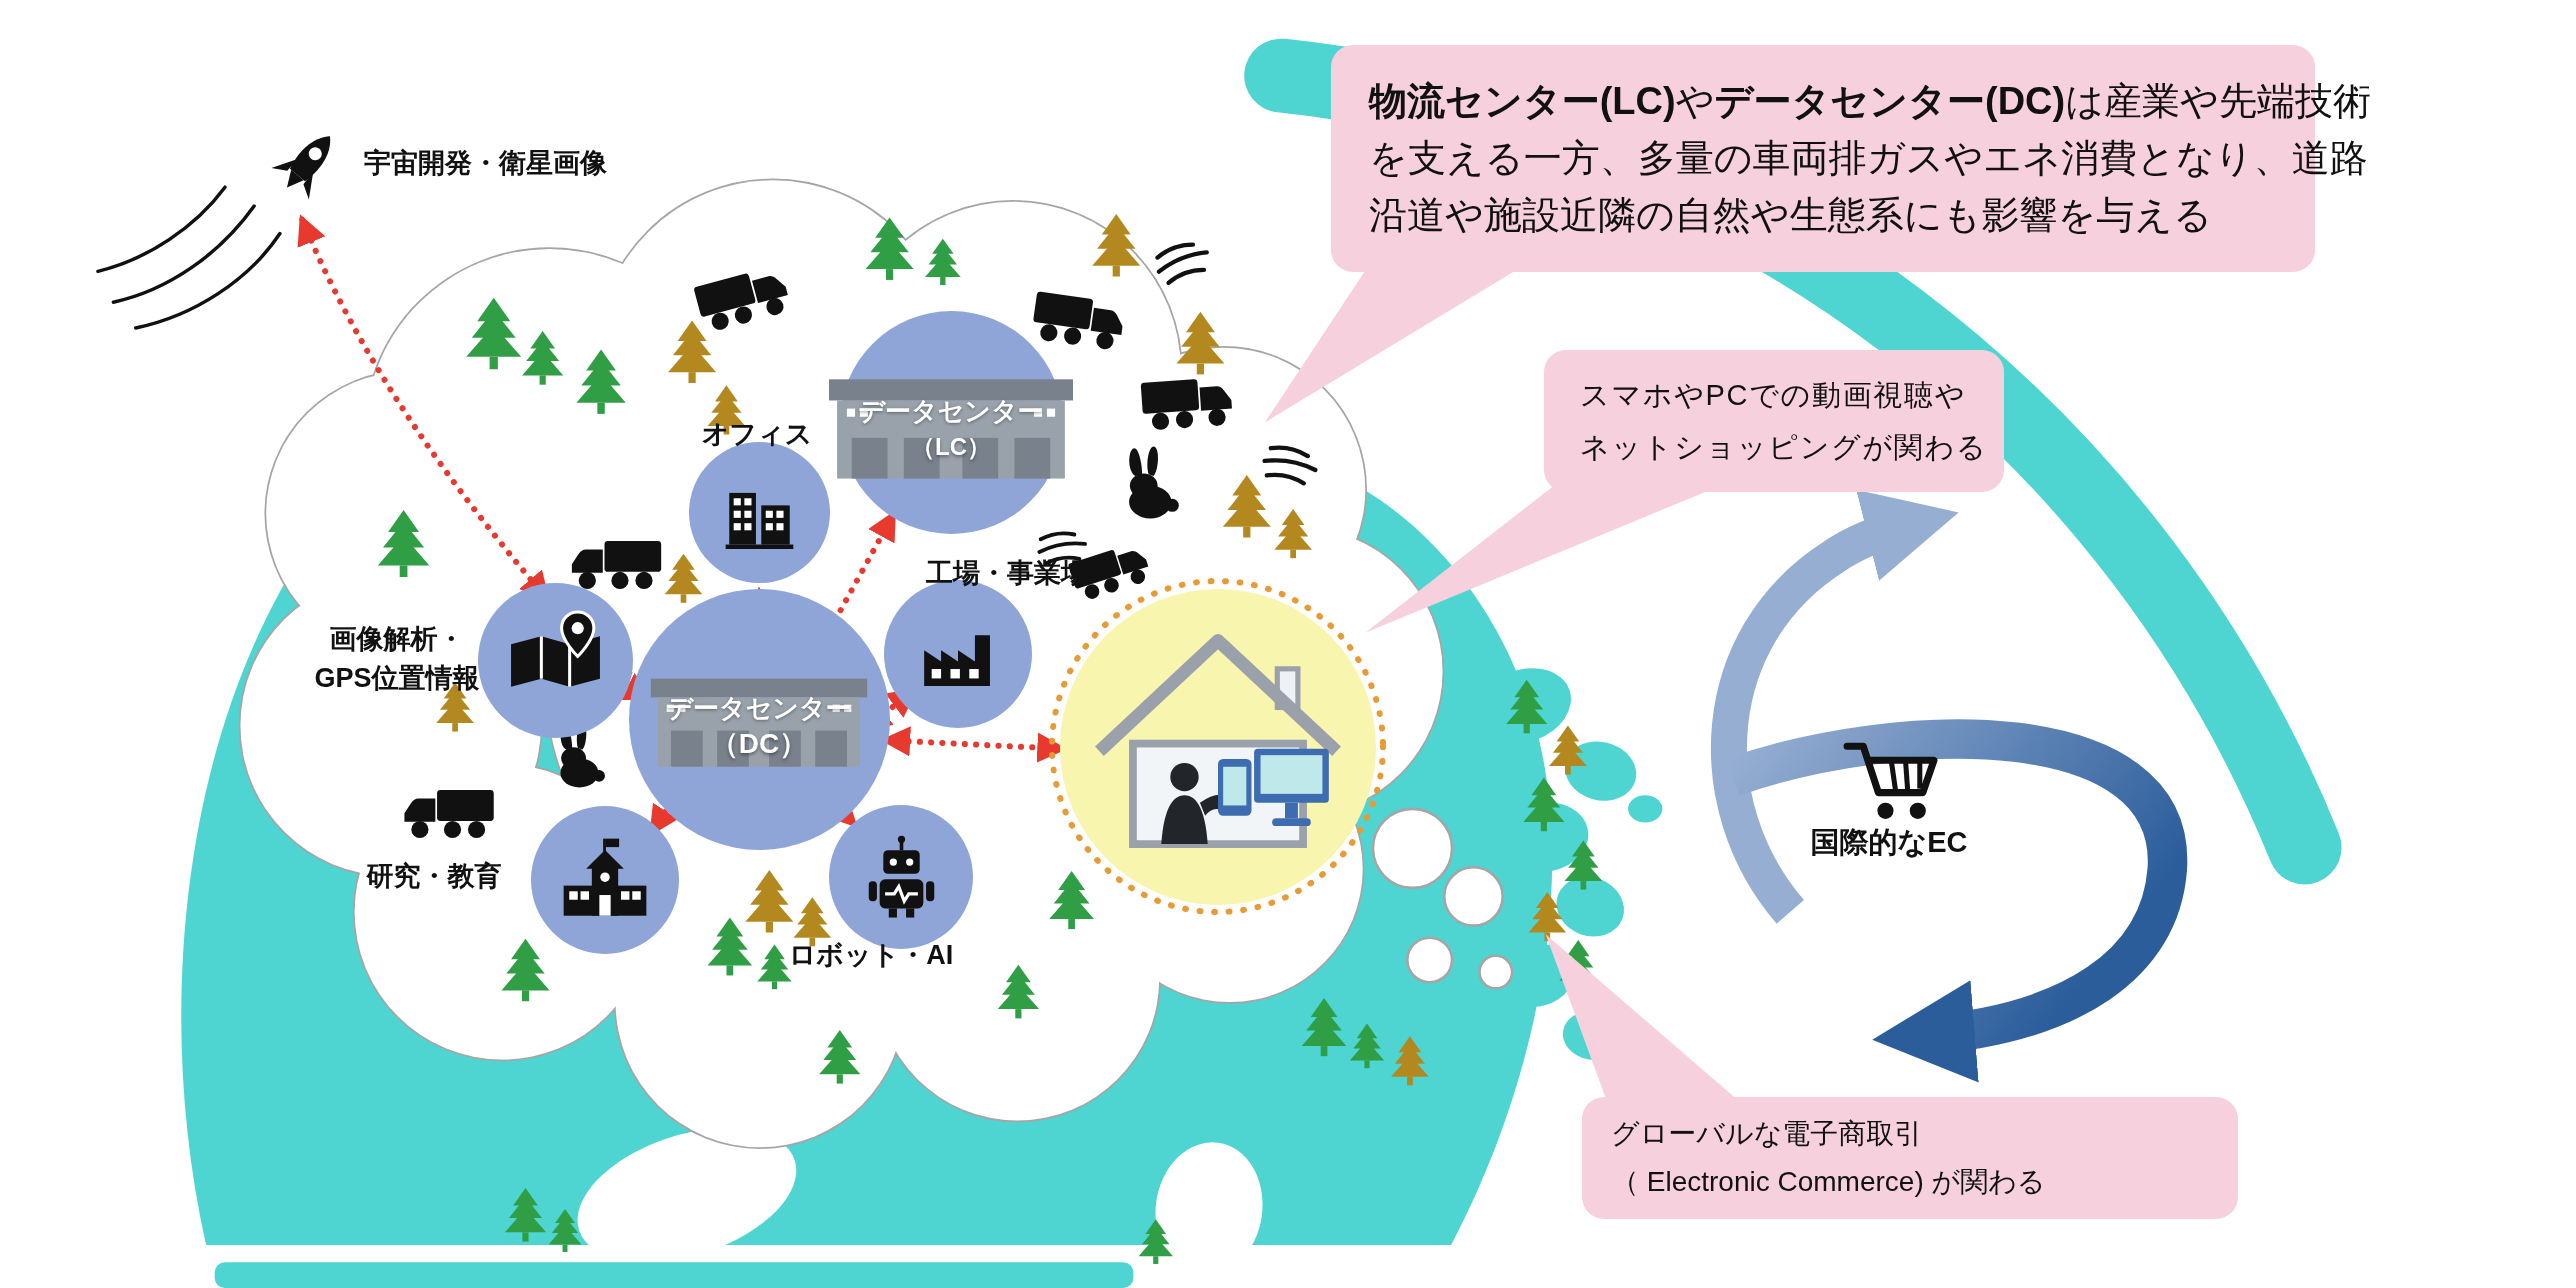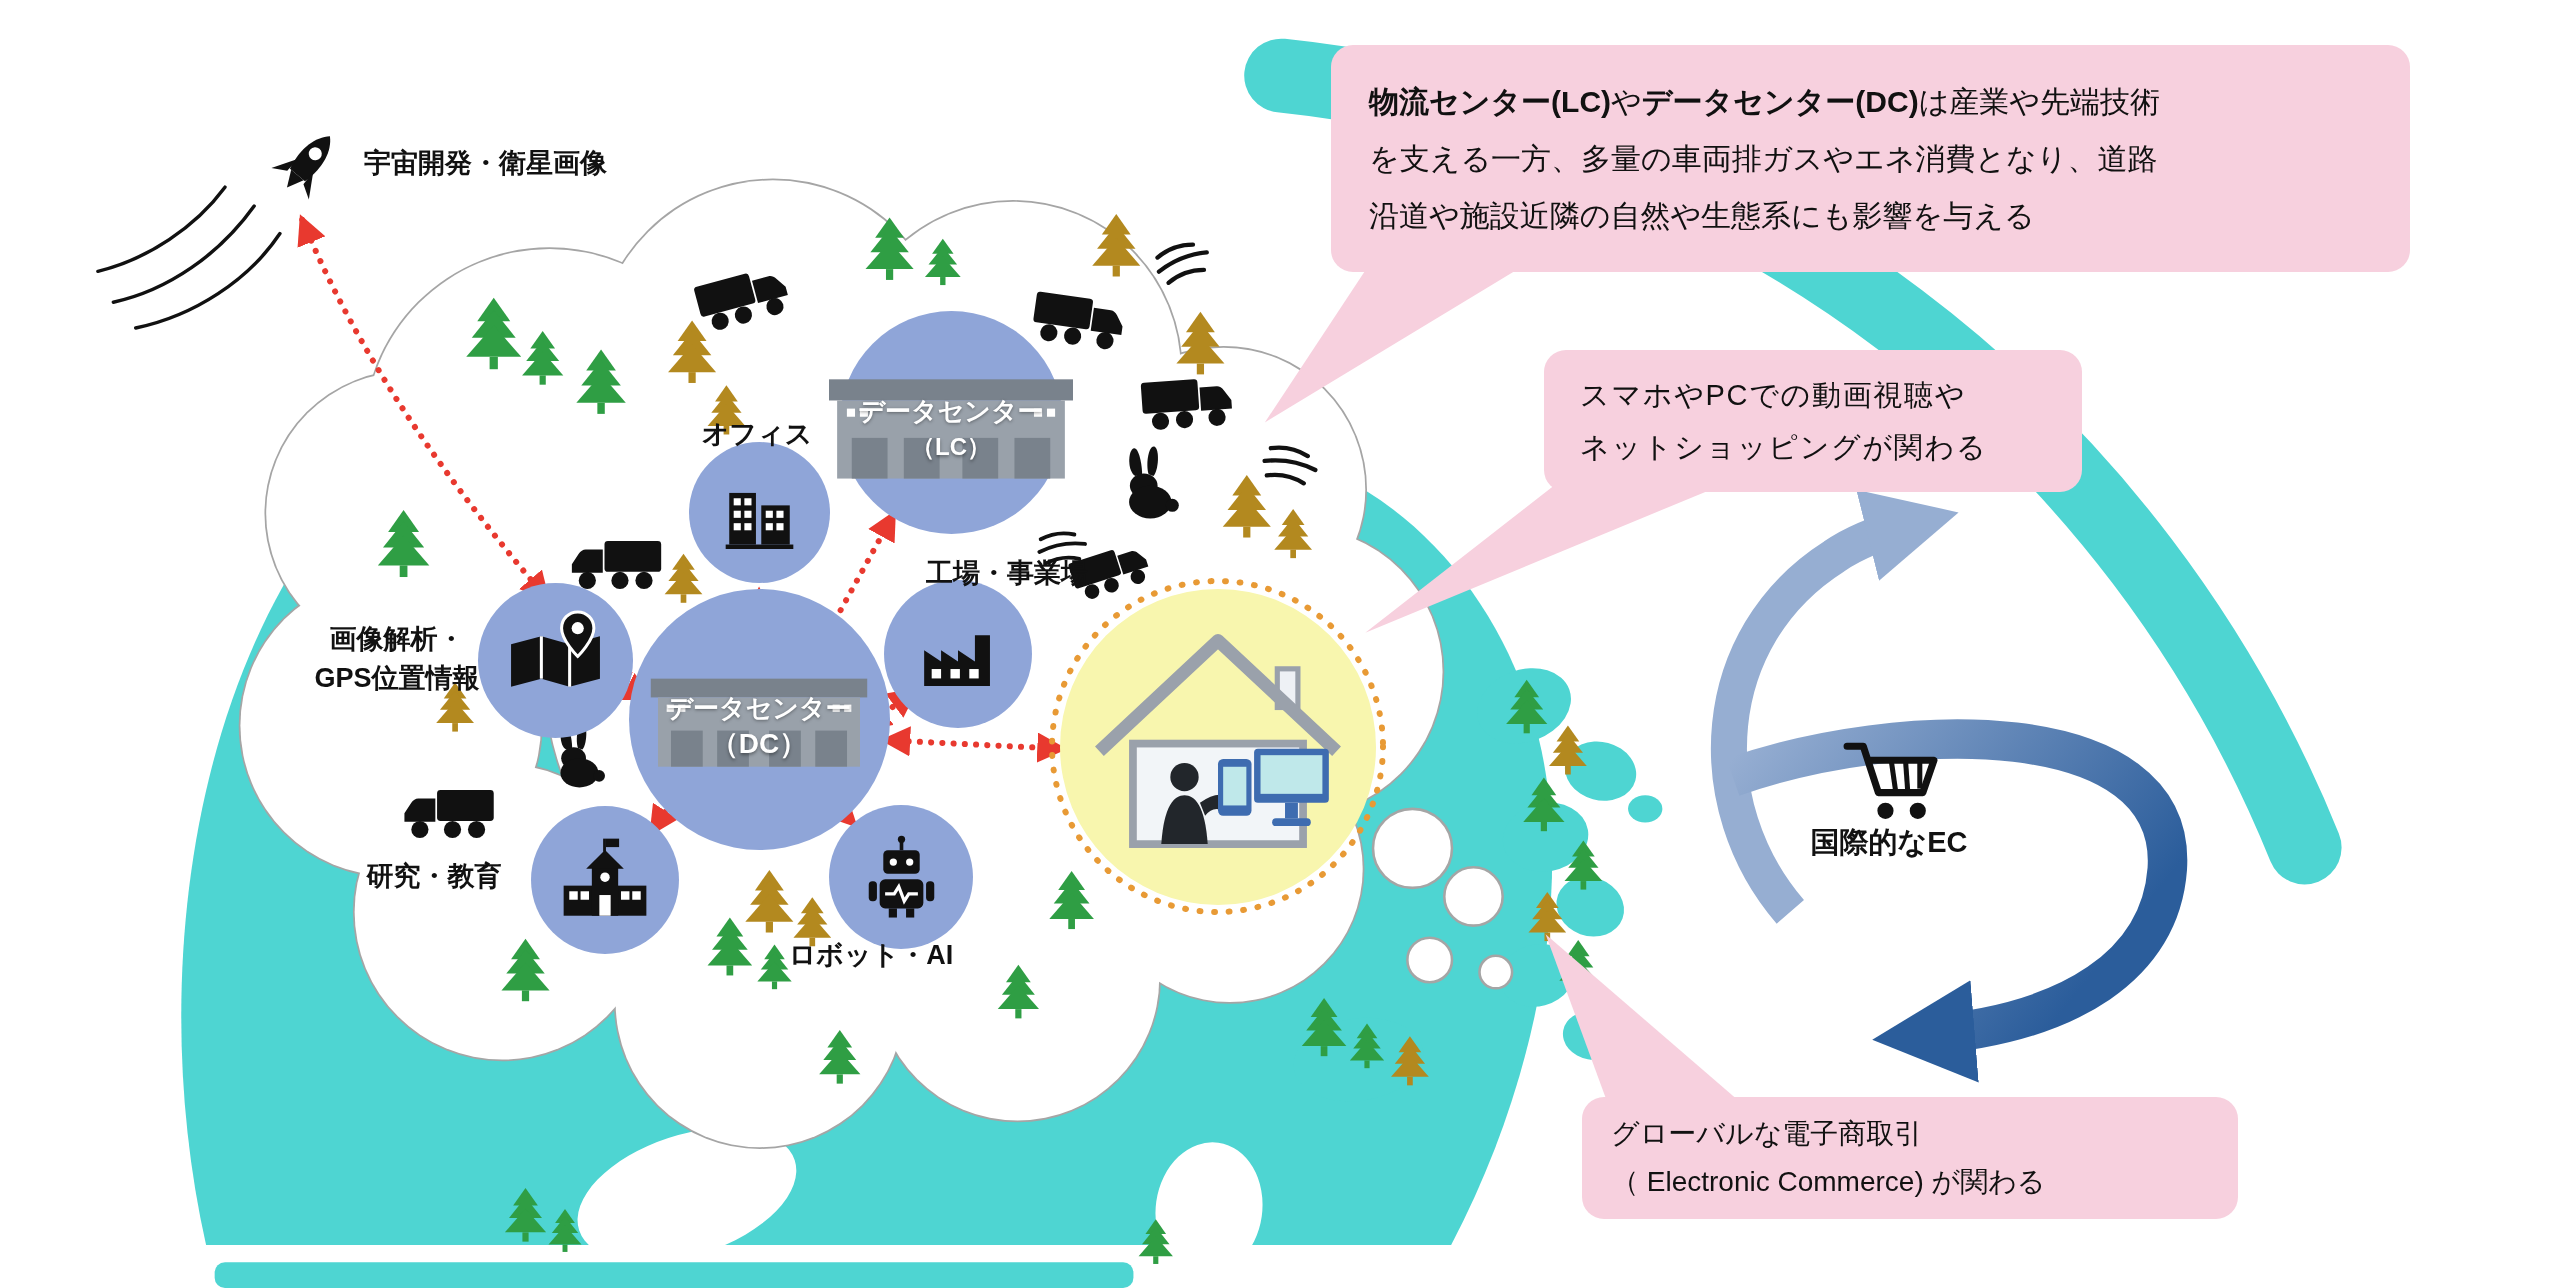--- a/index.html
+++ b/index.html
@@ -367,27 +367,27 @@
       <circle cx="78" cy="82" r="8" fill="#111"></circle>
   </svg>
   <div class="label" style="left:1889px;top:843px;font-size:29px">国際的なEC</div>
 
   <svg class="layer" viewBox="0 0 3000 1500">
     <polygon points="1600,300 1790,300 1473,492" style="fill:var(--callout-pink)"></polygon>
     <polygon points="1836,545 2005,565 1590,737" style="fill:var(--callout-pink)"></polygon>
     <polygon points="1876,1295 2040,1295 1800,1088" style="fill:var(--callout-pink)"></polygon>
   </svg>
 
-  <div class="callout" style="left:1331px;top:45px;width:1079px;padding:28px 38px;font-size:30px;line-height:57px">
+  <div class="callout" style="left:1331px;top:45px;width:984px;padding:28px 38px;font-size:38px;line-height:57px">
     <span class="ln"><b>物流センター(LC)</b><span>や</span><b>データセンター(DC)</b><span>は産業や先端技術</span></span>
     <span class="ln">を支える一方、多量の車両排ガスやエネ消費となり、道路</span>
     <span class="ln">沿道や施設近隣の自然や生態系にも影響を与える</span>
   </div>
 
-  <div class="callout" style="left:1544px;top:350px;width:538px;padding:19px 36px;font-size:29px;line-height:52px;letter-spacing:1.7px">
+  <div class="callout" style="left:1544px;top:350px;width:460px;padding:19px 36px;font-size:29px;line-height:52px;letter-spacing:1.7px">
     <span class="ln">スマホやPCでの動画視聴や</span>
     <span class="ln">ネットショッピングが関わる</span>
   </div>
 
   <div class="callout" style="left:1582px;top:1097px;width:656px;padding:13px 29px;font-size:28px;line-height:48px">
     <span class="ln">グローバルな電子商取引</span>
     <span class="ln">（ Electronic Commerce) が関わる</span>
   </div>
 
 </div>

